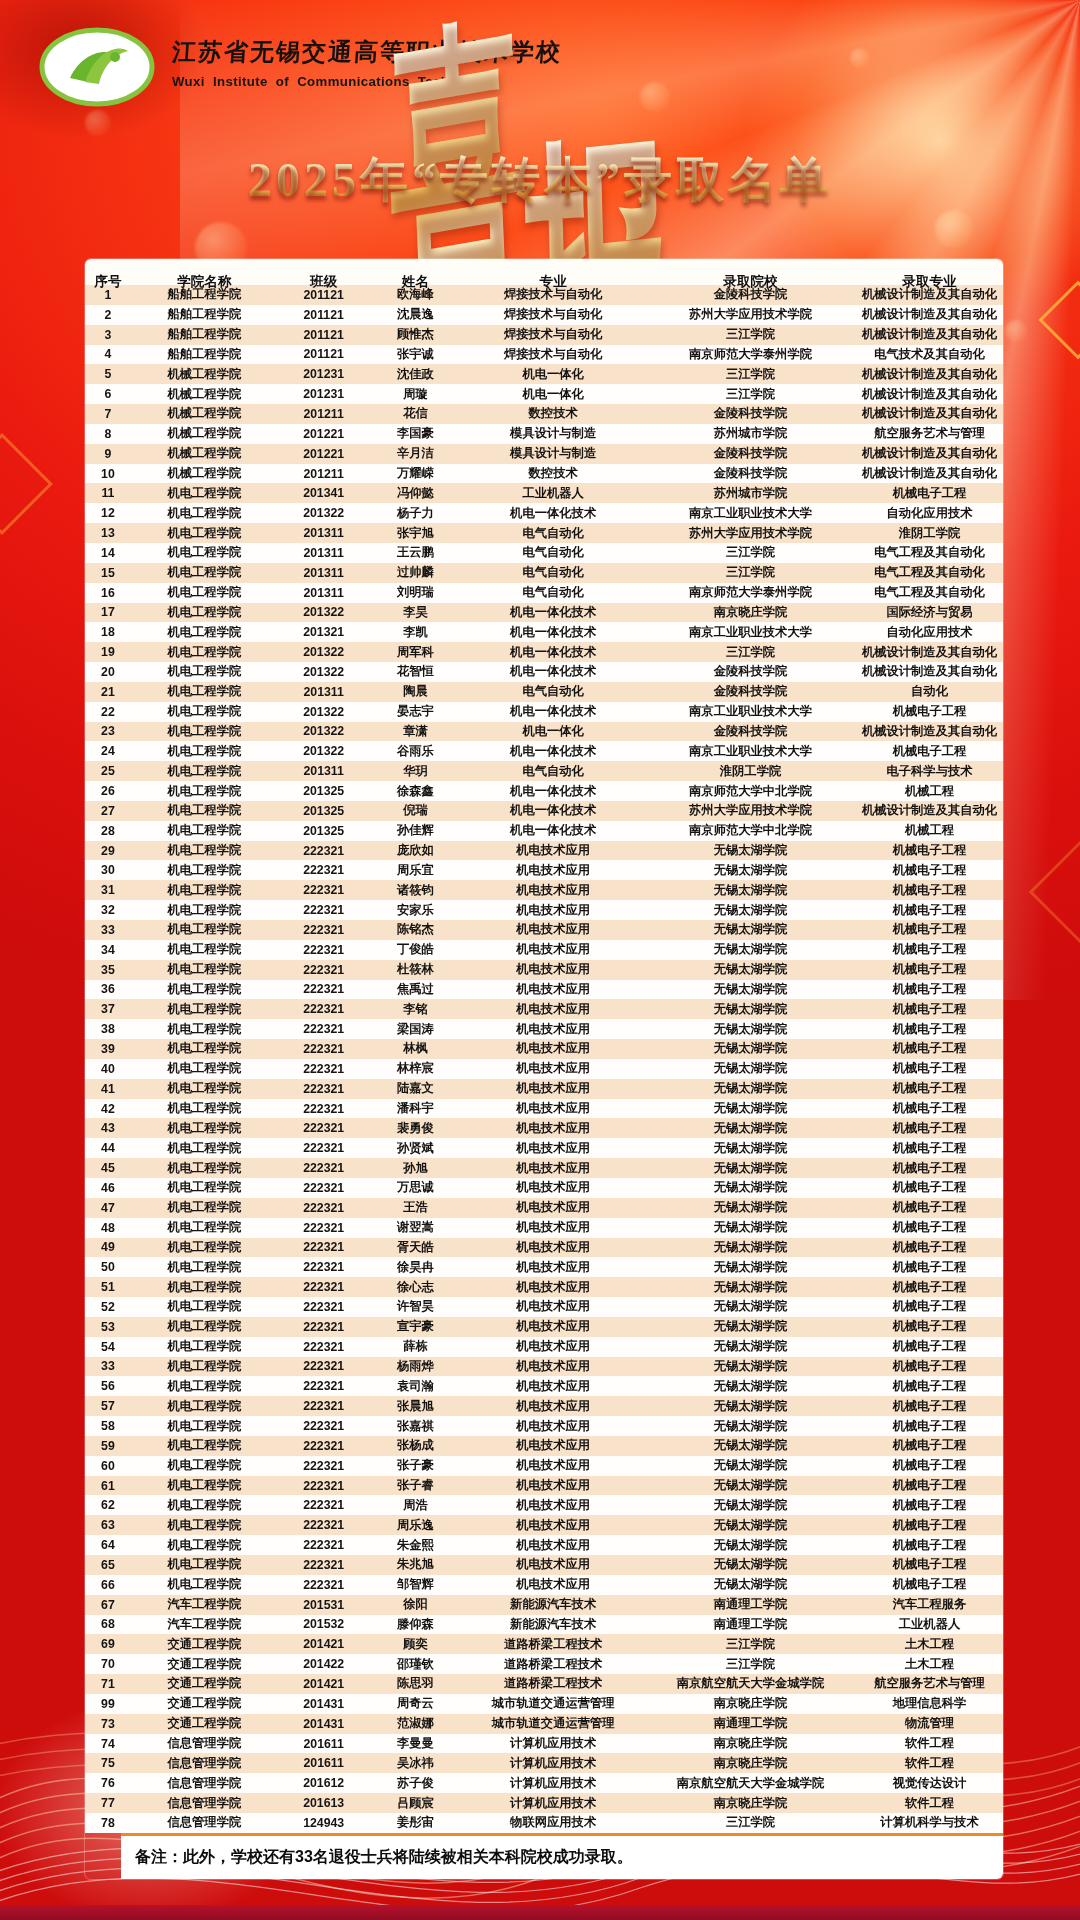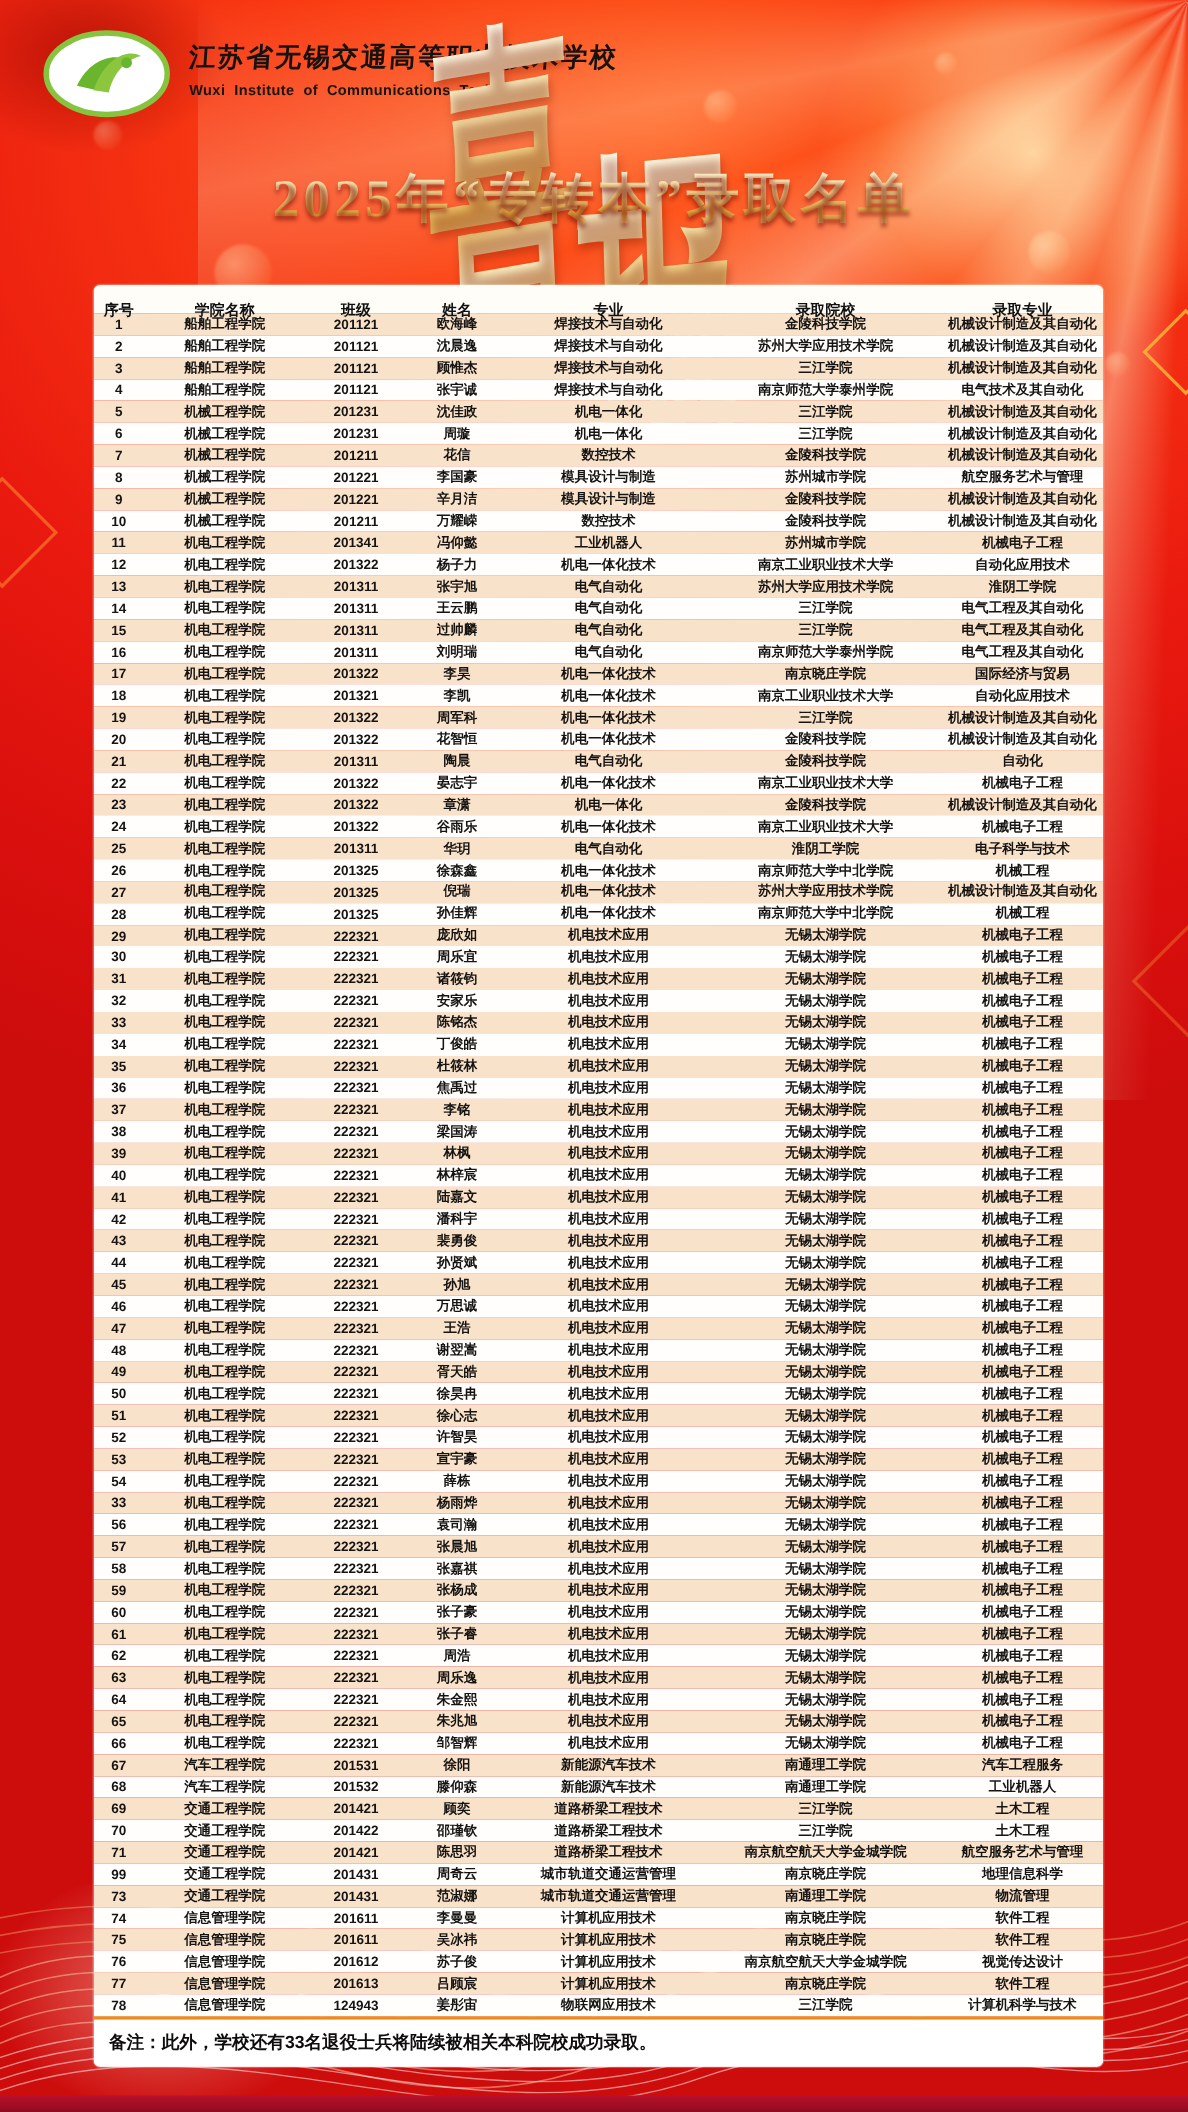--- a/index.html
+++ b/index.html
@@ -75,21 +75,21 @@
   .thead { display:flex; height:26px; background:#fffdf8; }
   .thead .cell { font-size:13.6px; font-weight:bold; color:#101010;margin-top:20px; }
   .row { display:flex; height:19.85px; background:#fffefc; }
   .row.odd { background:#f9e2ca; }
   .cell { display:flex; align-items:center; justify-content:center; white-space:nowrap;
           font-size:12.3px; font-weight:bold; color:#161412; overflow:visible; }
   .c0 { width:5%; } .c1 { width:16%; } .c2 { width:10%; } .c3 { width:10%; }
   .c4 { width:20%; } .c5 { width:23%; } .c6 { width:16%; }
   .note { display:flex; align-items:center; height:46px; background:#ffffff;
           border-top:3px solid #ef8a1e; padding-left:14px;
-          font-size:16px; font-weight:bold; color:#0e0d0c; }
+          font-size:16px; font-weight:bold; color:#0e0d0c;margin-left:36px; }
 </style>
 </head>
 <body>
 
 <div class="poster">
 
   <div class="ray"></div>
   <div class="corner-glow"></div>
   <div class="corner-dark"></div>
   <div class="dot d1"></div>

